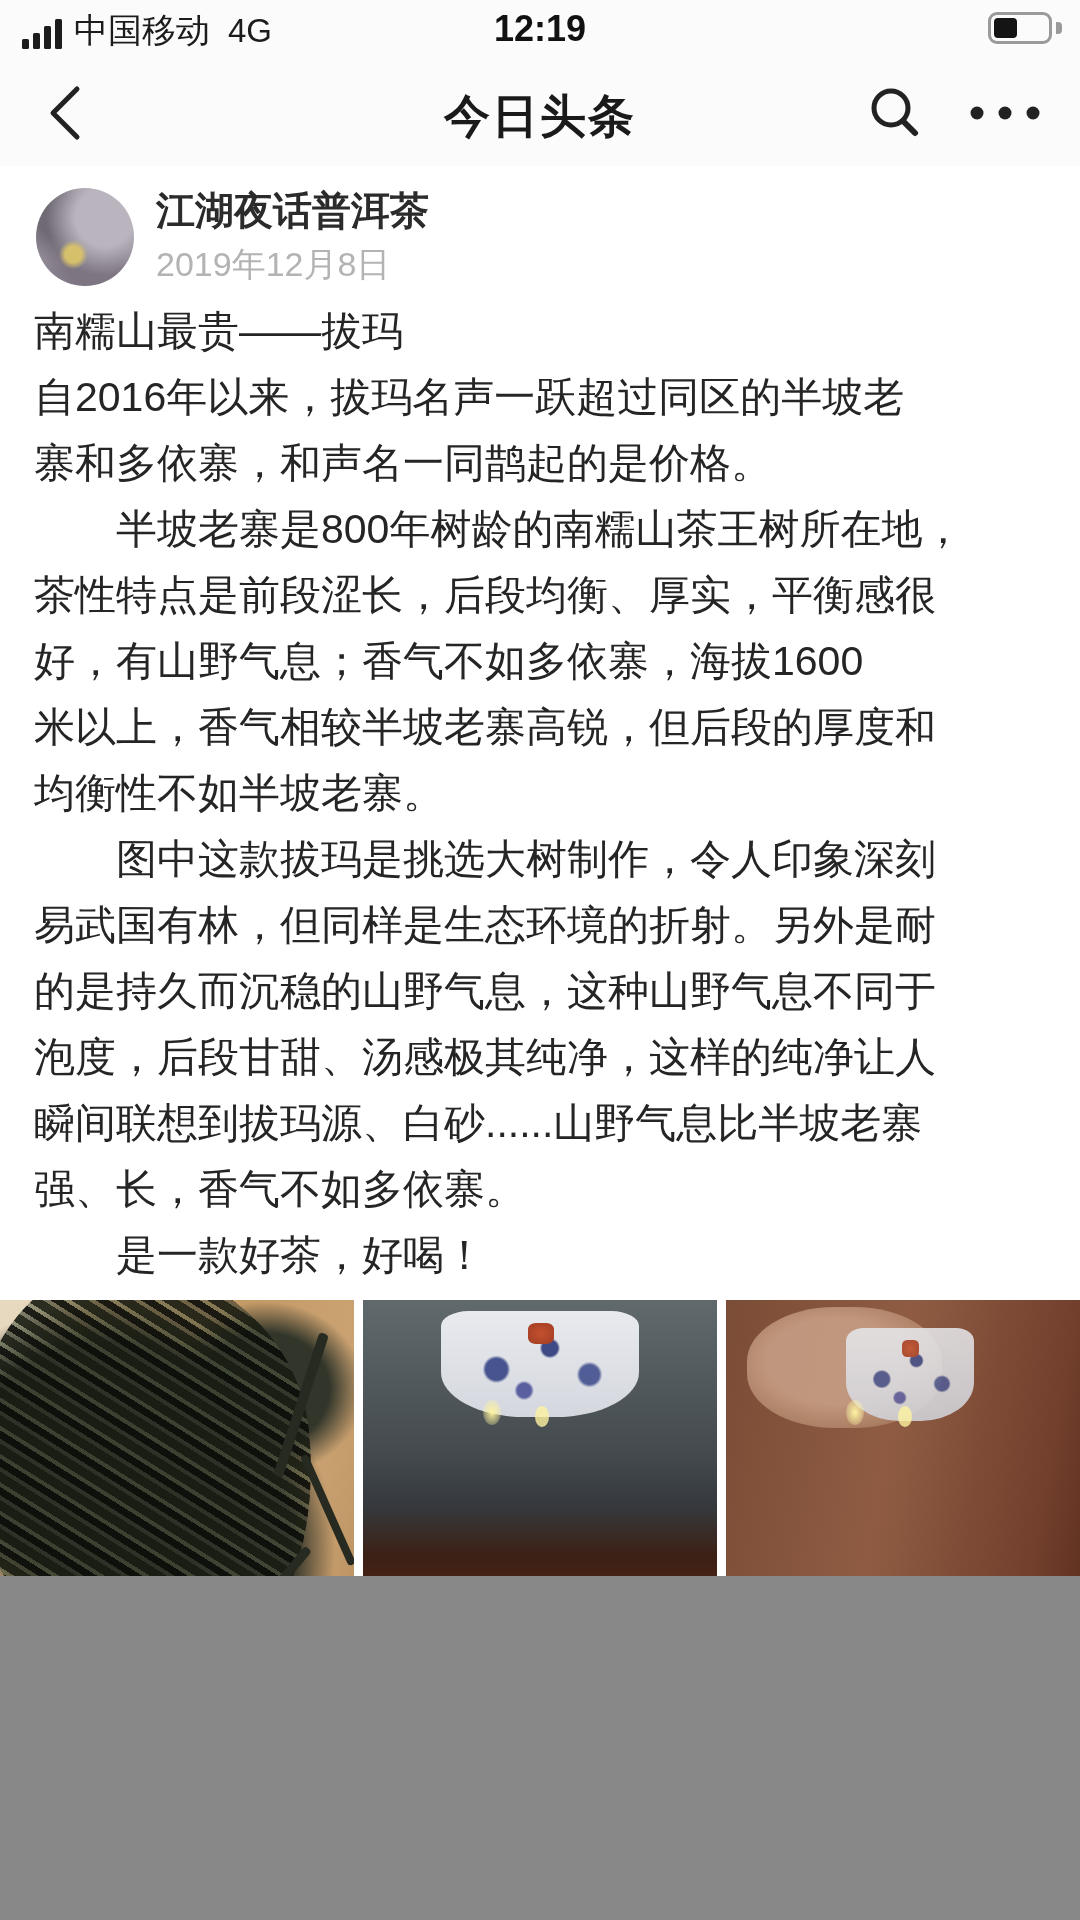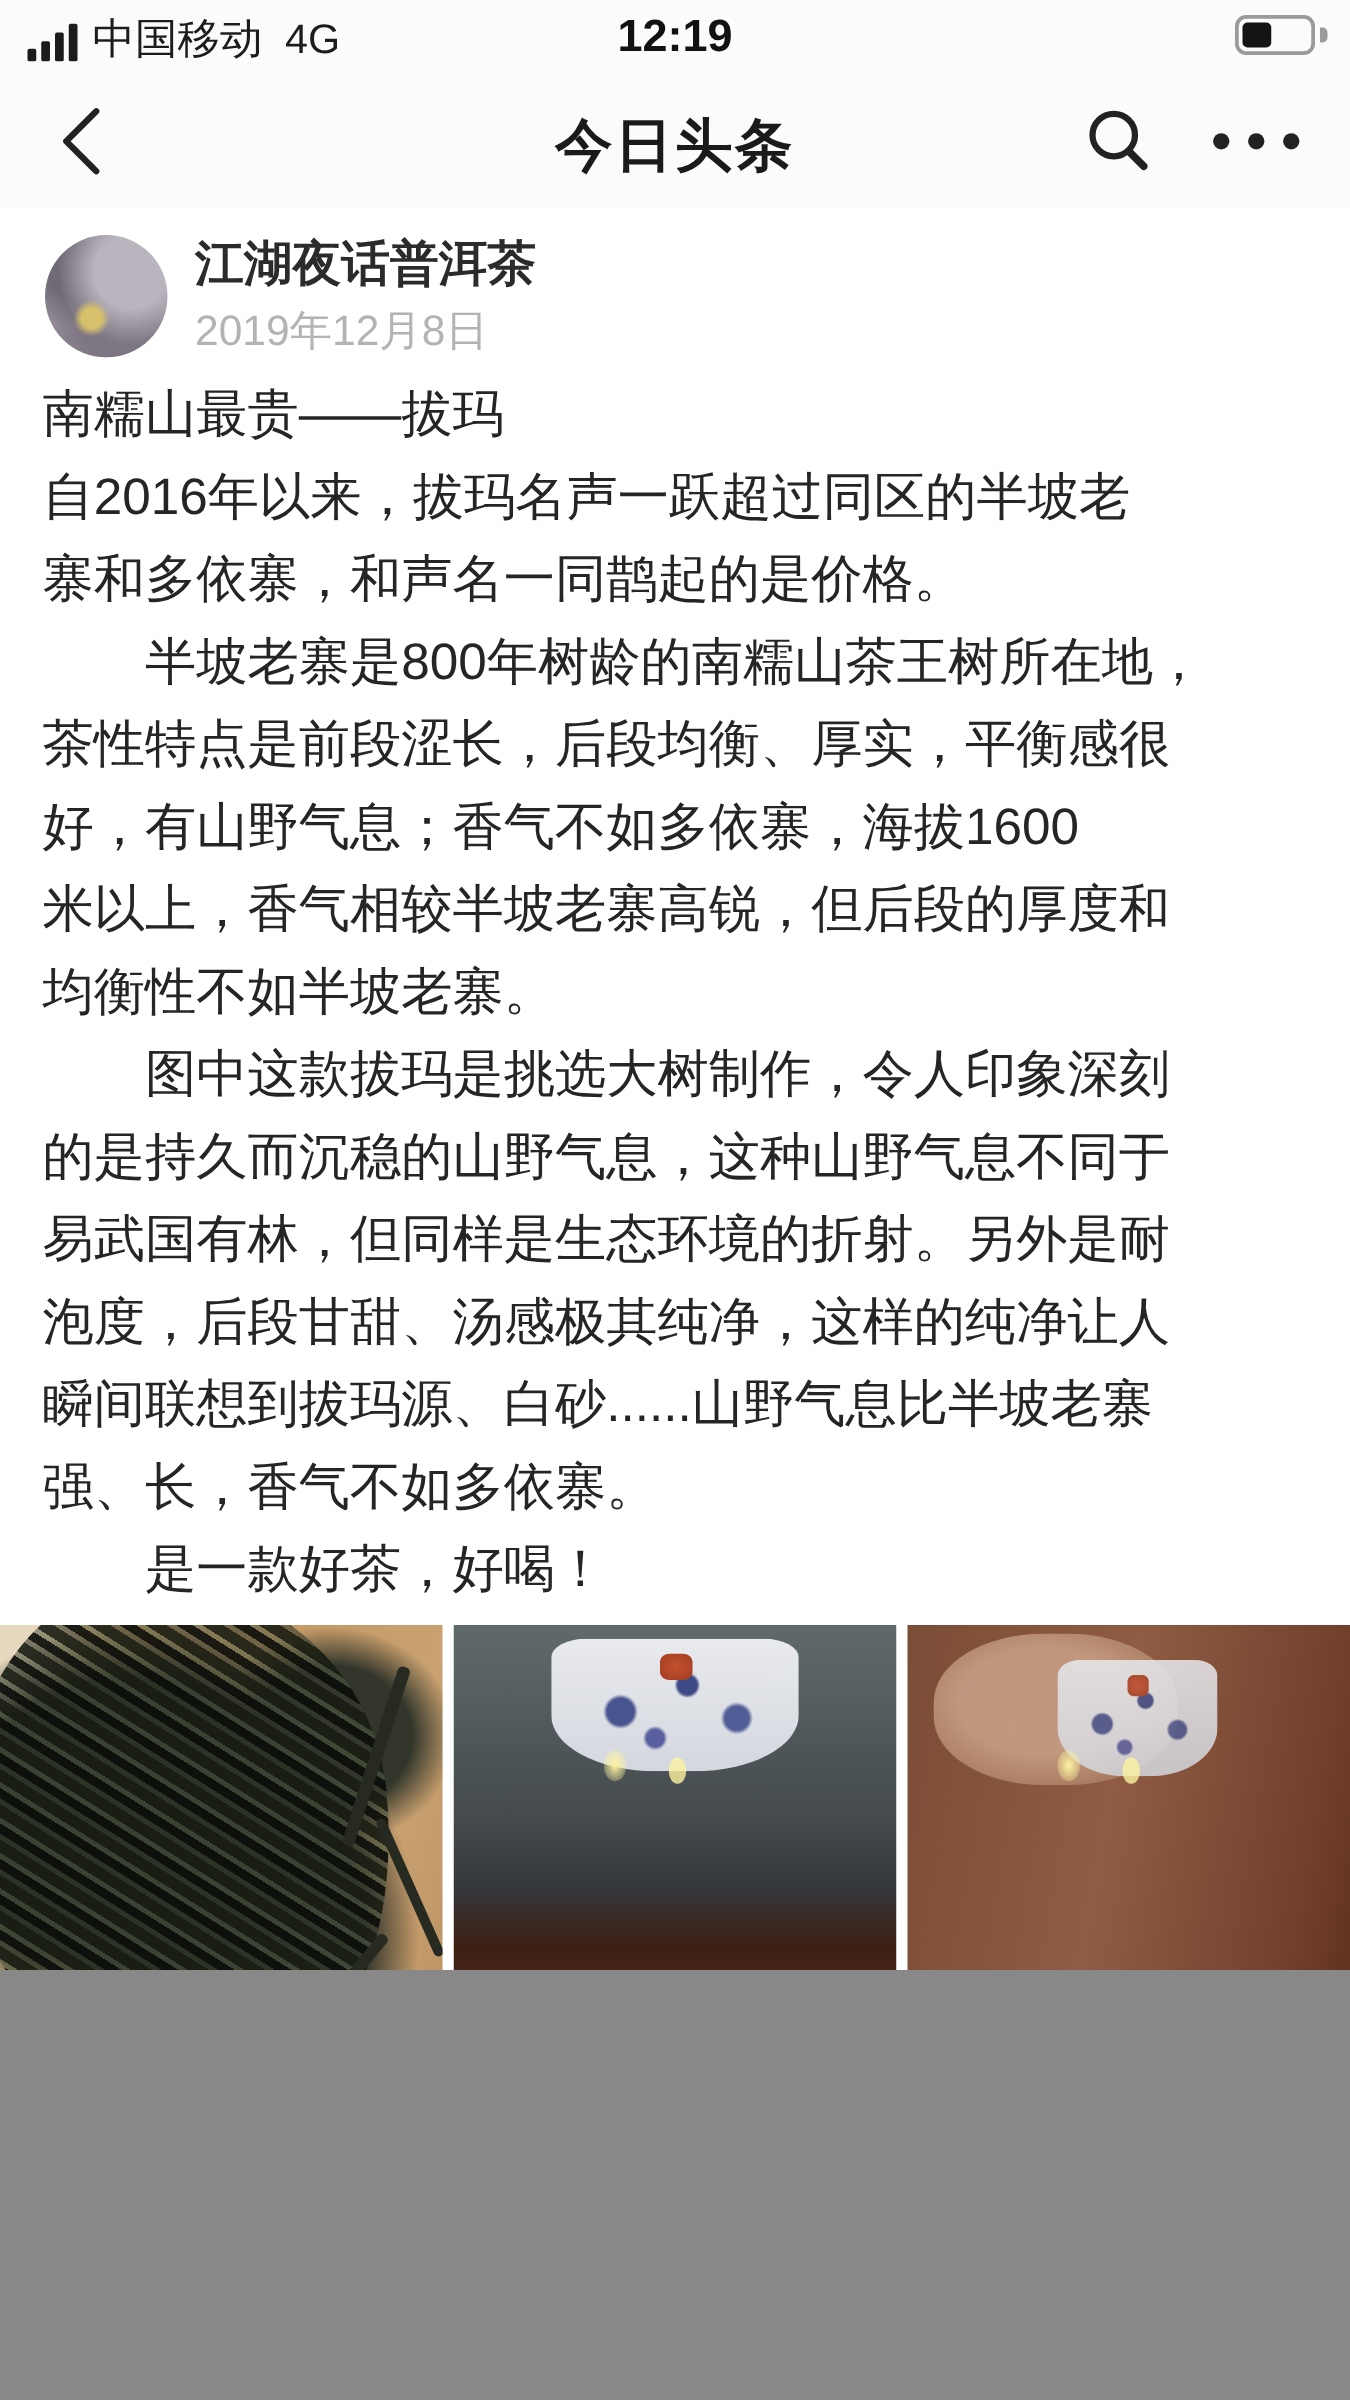--- a/index.html
+++ b/index.html
@@ -190,22 +190,22 @@
   <div class="article">
       <div class="line">南糯山最贵——拔玛</div>
       <div class="line">自2016年以来，拔玛名声一跃超过同区的半坡老</div>
       <div class="line">寨和多依寨，和声名一同鹊起的是价格。</div>
       <div class="line indent">半坡老寨是800年树龄的南糯山茶王树所在地，</div>
       <div class="line">茶性特点是前段涩长，后段均衡、厚实，平衡感很</div>
       <div class="line">好，有山野气息；香气不如多依寨，海拔1600</div>
       <div class="line">米以上，香气相较半坡老寨高锐，但后段的厚度和</div>
       <div class="line">均衡性不如半坡老寨。</div>
       <div class="line indent">图中这款拔玛是挑选大树制作，令人印象深刻</div>
+      <div class="line">易武国有林，但同样是生态环境的折射。另外是耐</div>
       <div class="line">的是持久而沉稳的山野气息，这种山野气息不同于</div>
-      <div class="line">易武国有林，但同样是生态环境的折射。另外是耐</div>
       <div class="line">泡度，后段甘甜、汤感极其纯净，这样的纯净让人</div>
       <div class="line">瞬间联想到拔玛源、白砂......山野气息比半坡老寨</div>
       <div class="line">强、长，香气不如多依寨。</div>
       <div class="line indent">是一款好茶，好喝！</div>
     </div>
 
   <div class="grid-row row1">
     <div class="tile t-leaves">
       <div class="texture"></div>
       <div class="strand s1"></div>

